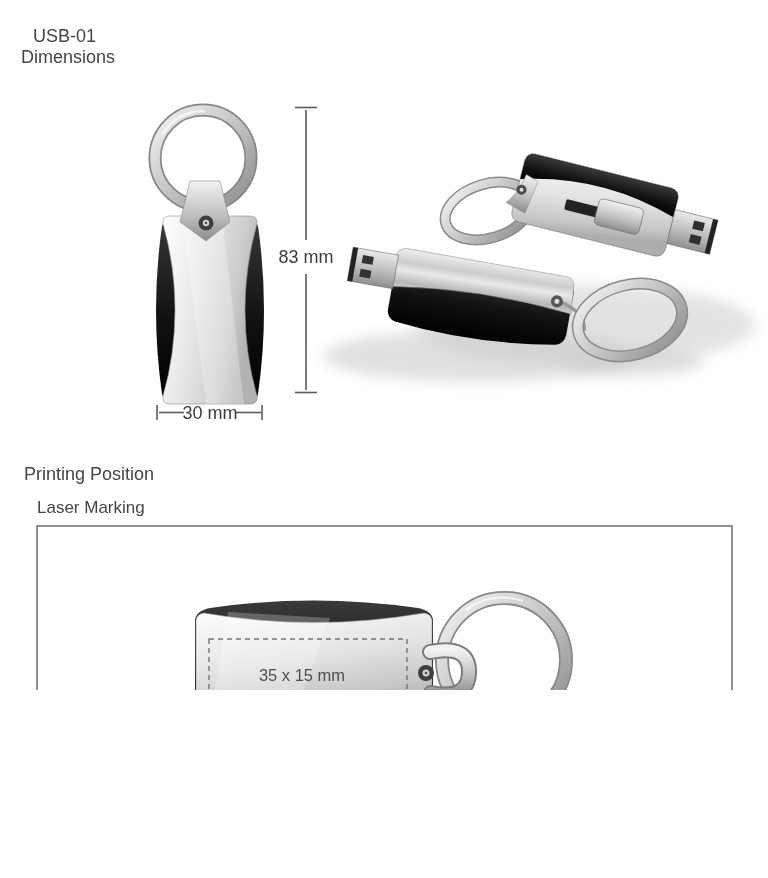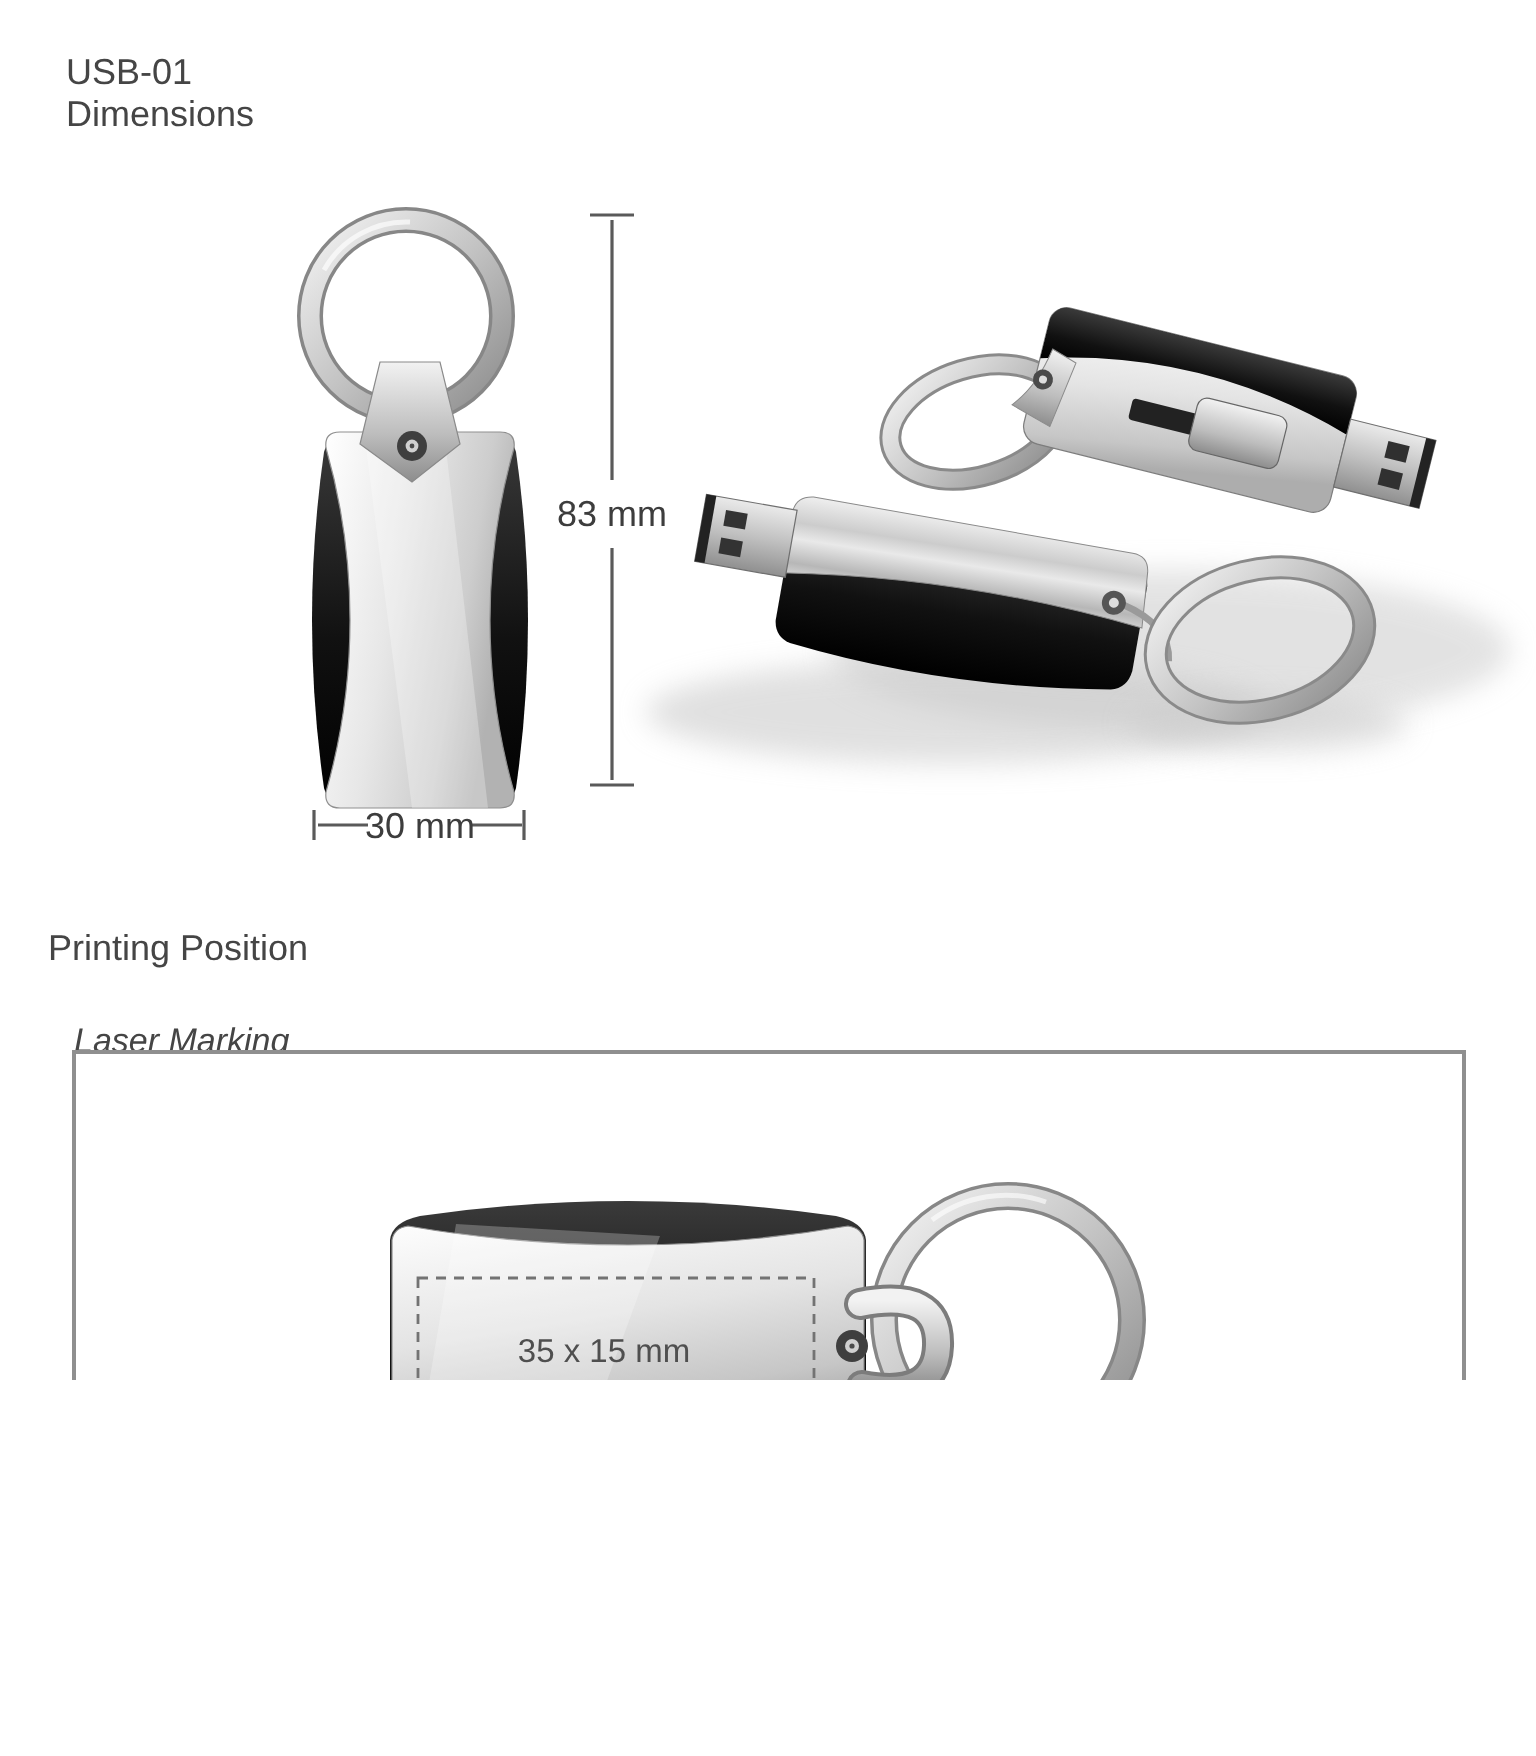--- a/index.html
+++ b/index.html
@@ -2,23 +2,23 @@
 <html><head>
 <meta charset="utf-8">
 <style>
   html,body { margin:0; padding:0; background:#ffffff; }
   .page {
     position:relative; width:768px; height:690px; background:#ffffff;
     font-family:"Liberation Sans", sans-serif; overflow:hidden;
   }
   .txt { position:absolute; color:#454545; line-height:1.2; white-space:nowrap; }
   #product-code      { left:33px; top:26px;  font-size:18px; }
-  #dimensions-title  { left:33px; top:47px;  font-size:18px; }
+  #dimensions-title  { left:21px; top:47px;  font-size:18px; }
   #printing-title    { left:24px; top:464px; font-size:18px; }
-  #laser-title       { left:37px; top:511px; font-size:17px;font-style:italic; }
+  #laser-title       { left:37px; top:498px; font-size:17px; }
   .print-box {
     position:absolute; left:36px; top:525px; width:697px; height:283px;
     border:2px solid #8f8f8f; box-sizing:border-box; background:#ffffff;
   }
   svg.canvas { position:absolute; left:0; top:0; pointer-events:none; }
   svg text { font-family:"Liberation Sans", sans-serif; }
   .dimtext { fill:#3d3d3d; font-size:18px; }
   .areatext { fill:#4f4f4f; font-size:16.5px; }
 </style>
 </head>

